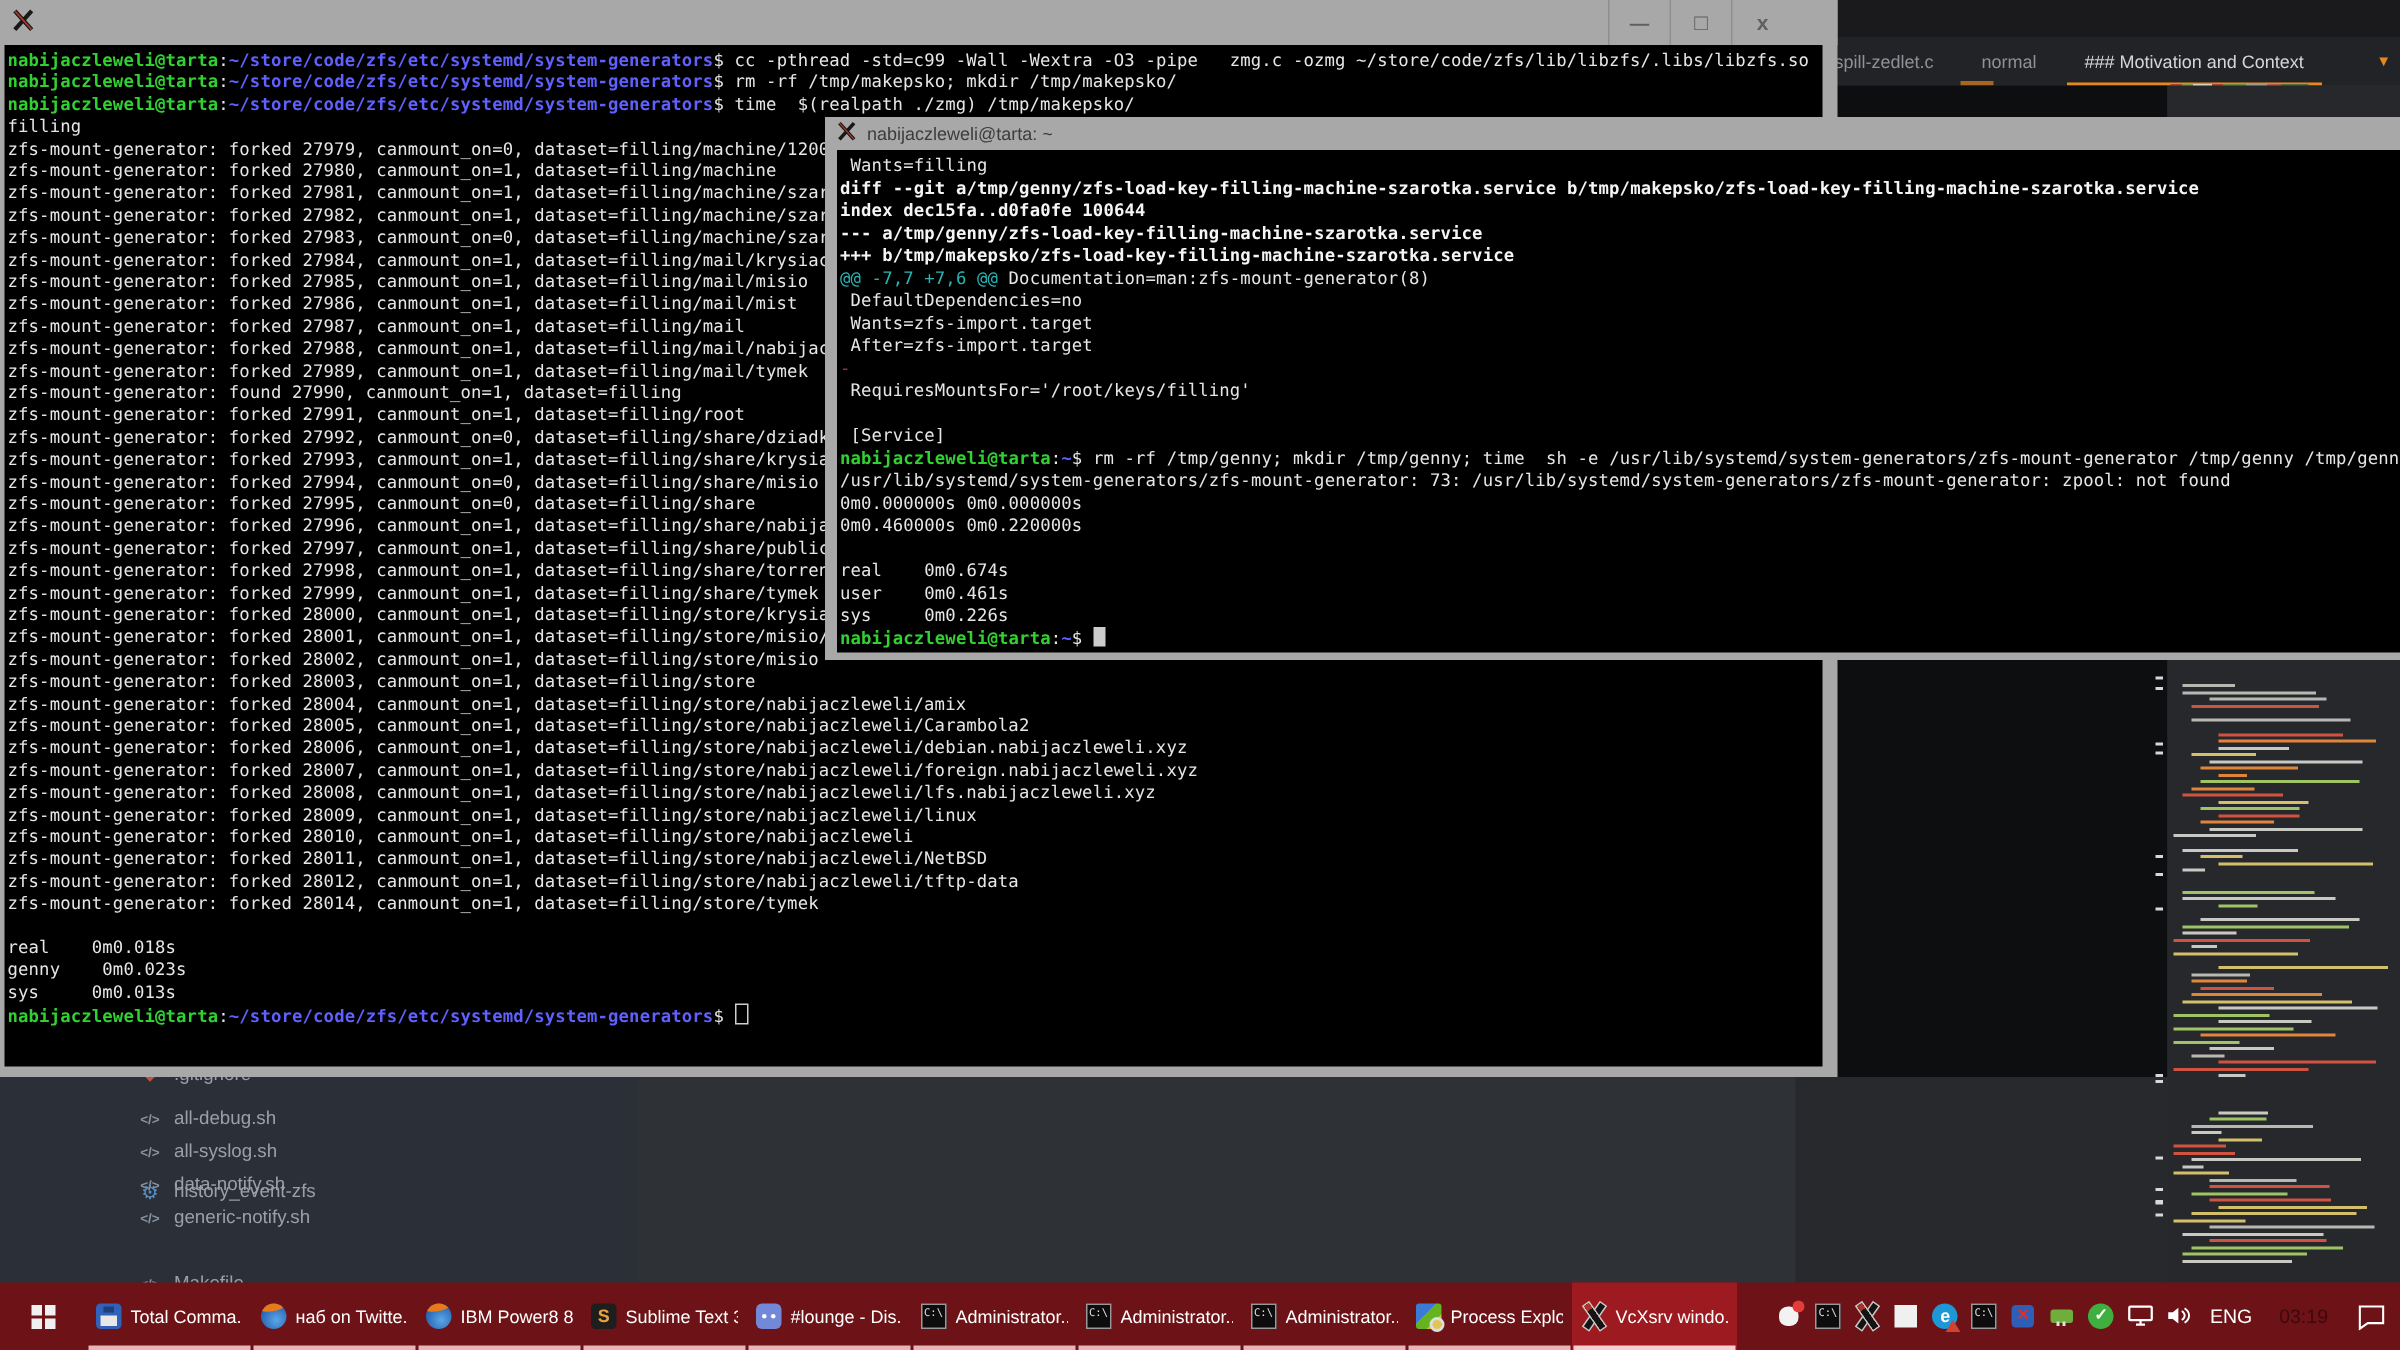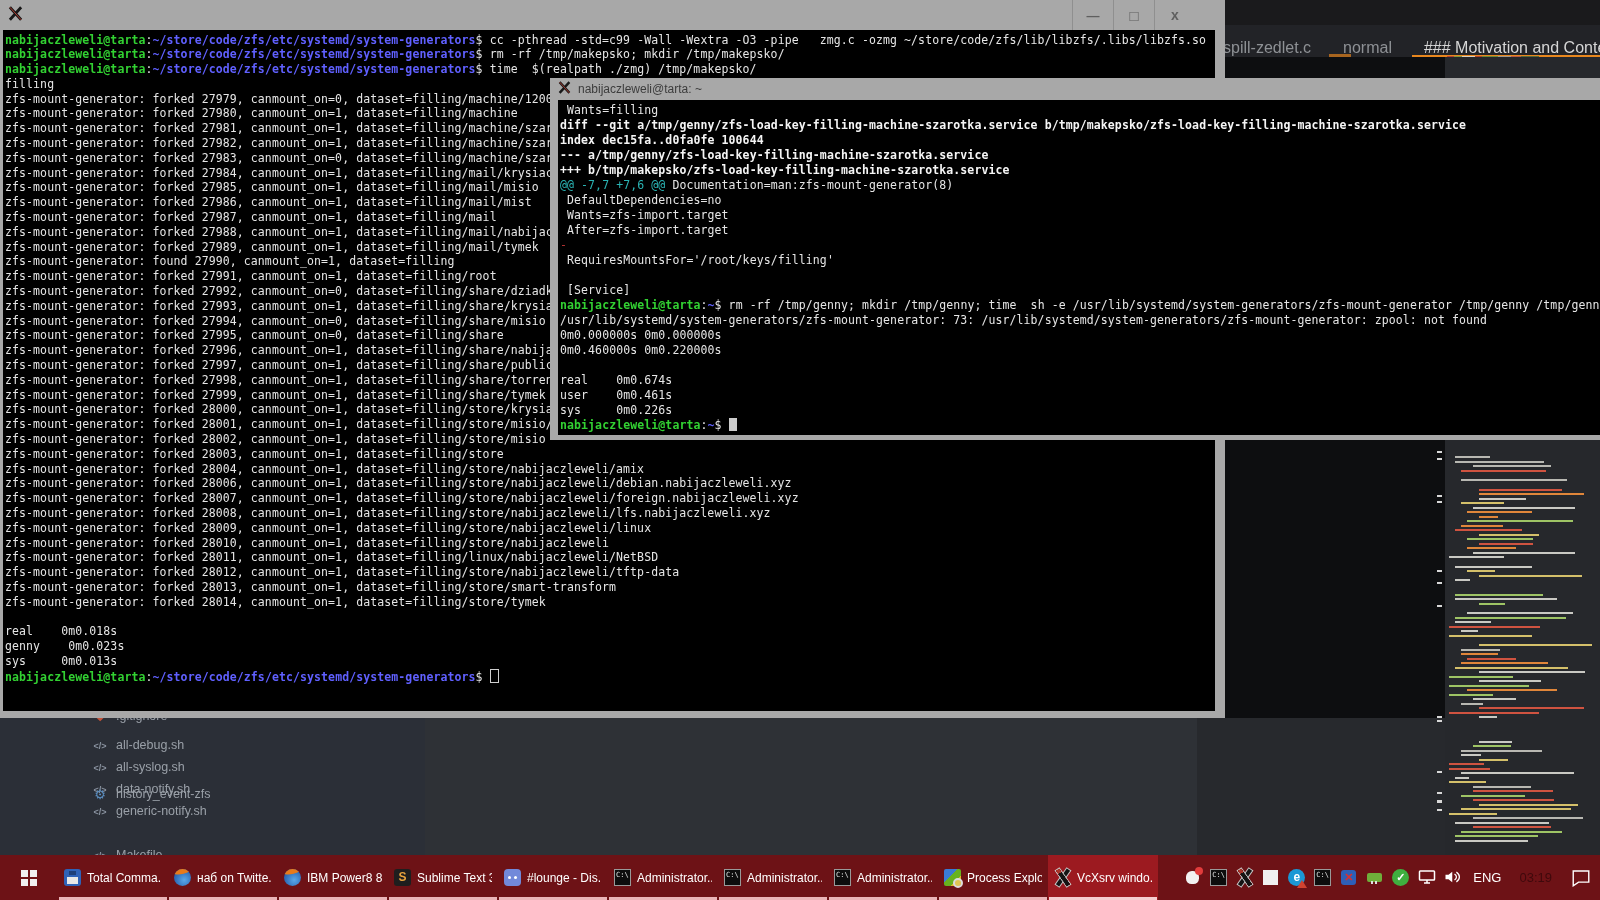--- a/index.html
+++ b/index.html
@@ -9,21 +9,21 @@
   .sb-sidebar{position:absolute;left:0;top:0;width:425px;height:855px;background:#2b2f37;}
   .sb-file{position:absolute;left:93px;height:20px;display:flex;align-items:center;gap:9px;
            color:#9aa0a8;font-size:12.5px;white-space:nowrap;cursor:default;}
   .fi{width:14px;display:inline-block;text-align:center;}
   .fi-code::before{content:'</>';color:#8a93a0;font-size:9px;font-weight:bold;}
   .fi-gear::before{content:'\2699';color:#5b8dbe;font-size:13px;}
   .fi-git::before{content:'\25C6';color:#c4533a;font-size:10px;}
   .sb-topstrip{position:absolute;left:1197px;top:0;width:403px;height:25px;background:#1a1a1c;}
   .sb-tabbar{position:absolute;left:1197px;top:25px;width:403px;height:32px;background:#222327;
              display:flex;align-items:stretch;padding-left:10px;box-sizing:border-box;}
-  .sb-tab{position:relative;color:#8e9195;font-size:16px;padding:0 16px;display:flex;align-items:flex-end;white-space:nowrap;}
+  .sb-tab{position:relative;color:#8e9195;font-size:12px;padding:0 16px;display:flex;align-items:center;white-space:nowrap;}
   .sb-tab.active{color:#d6d6d6;}
   .sb-tab.active::after{content:'';position:absolute;left:4px;right:4px;bottom:0;height:2px;background:var(--tab-orange,#e8871e);}
   .sb-tab.part::after{content:'';position:absolute;left:2px;width:22px;bottom:0;height:3px;background:#a8651f;}
   .sb-chevron{margin-left:auto;align-self:center;margin-right:6px;color:var(--tab-orange,#e8871e);font-size:10px;}
   .sb-editor-dark{position:absolute;left:1197px;top:57px;width:248px;height:661px;background:#0d0e10;}
   .sb-below{position:absolute;left:1197px;top:718px;width:248px;height:137px;background:#27292d;}
   .sb-code{position:absolute;left:1445px;top:57px;width:155px;height:798px;background:#26282c;
            overflow:hidden;box-sizing:border-box;padding:394px 0 0 0;}
   .mm-row{height:2px;margin-bottom:2.5px;}
   .mm-gap{height:5px;}
@@ -296,28 +296,28 @@
       <div class="row"><span>zfs-mount-generator: forked 27995, canmount_on=0, dataset=filling/share</span></div>
       <div class="row"><span>zfs-mount-generator: forked 27996, canmount_on=1, dataset=filling/share/nabija</span></div>
       <div class="row"><span>zfs-mount-generator: forked 27997, canmount_on=1, dataset=filling/share/public</span></div>
       <div class="row"><span>zfs-mount-generator: forked 27998, canmount_on=1, dataset=filling/share/torren</span></div>
       <div class="row"><span>zfs-mount-generator: forked 27999, canmount_on=1, dataset=filling/share/tymek</span></div>
       <div class="row"><span>zfs-mount-generator: forked 28000, canmount_on=1, dataset=filling/store/krysia</span></div>
       <div class="row"><span>zfs-mount-generator: forked 28001, canmount_on=1, dataset=filling/store/misio/</span></div>
       <div class="row"><span>zfs-mount-generator: forked 28002, canmount_on=1, dataset=filling/store/misio</span></div>
       <div class="row"><span>zfs-mount-generator: forked 28003, canmount_on=1, dataset=filling/store</span></div>
       <div class="row"><span>zfs-mount-generator: forked 28004, canmount_on=1, dataset=filling/store/nabijaczleweli/amix</span></div>
+      <div class="row"><span>zfs-mount-generator: forked 28005, canmount_on=1, dataset=filling/store/nabijaczleweli/Carambola2</span></div>
       <div class="row"><span>zfs-mount-generator: forked 28006, canmount_on=1, dataset=filling/store/nabijaczleweli/debian.nabijaczleweli.xyz</span></div>
       <div class="row"><span>zfs-mount-generator: forked 28007, canmount_on=1, dataset=filling/store/nabijaczleweli/foreign.nabijaczleweli.xyz</span></div>
       <div class="row"><span>zfs-mount-generator: forked 28008, canmount_on=1, dataset=filling/store/nabijaczleweli/lfs.nabijaczleweli.xyz</span></div>
       <div class="row"><span>zfs-mount-generator: forked 28009, canmount_on=1, dataset=filling/store/nabijaczleweli/linux</span></div>
       <div class="row"><span>zfs-mount-generator: forked 28010, canmount_on=1, dataset=filling/store/nabijaczleweli</span></div>
-      <div class="row"><span>zfs-mount-generator: forked 28011, canmount_on=1, dataset=filling/linux/nabijaczleweli/NetBSD</span></div>
+      <div class="row"><span>zfs-mount-generator: forked 28011, canmount_on=1, dataset=filling/store/nabijaczleweli/NetBSD</span></div>
       <div class="row"><span>zfs-mount-generator: forked 28012, canmount_on=1, dataset=filling/store/nabijaczleweli/tftp-data</span></div>
-      <div class="row"><span>zfs-mount-generator: forked 28013, canmount_on=1, dataset=filling/store/smart-transform</span></div>
       <div class="row"><span>zfs-mount-generator: forked 28014, canmount_on=1, dataset=filling/store/tymek</span></div>
       <div class="row"><span> </span></div>
       <div class="row"><span>real    0m0.018s</span></div>
       <div class="row"><span>genny    0m0.023s</span></div>
       <div class="row"><span>sys     0m0.013s</span></div>
       <div class="row"><span class="g">nabijaczleweli@tarta</span><span>:</span><span class="b">~/store/code/zfs/etc/systemd/system-generators</span><span>$ </span><span class="cur-hollow"></span></div>
     </div>
 </div>
 
 <div class="term t2">

